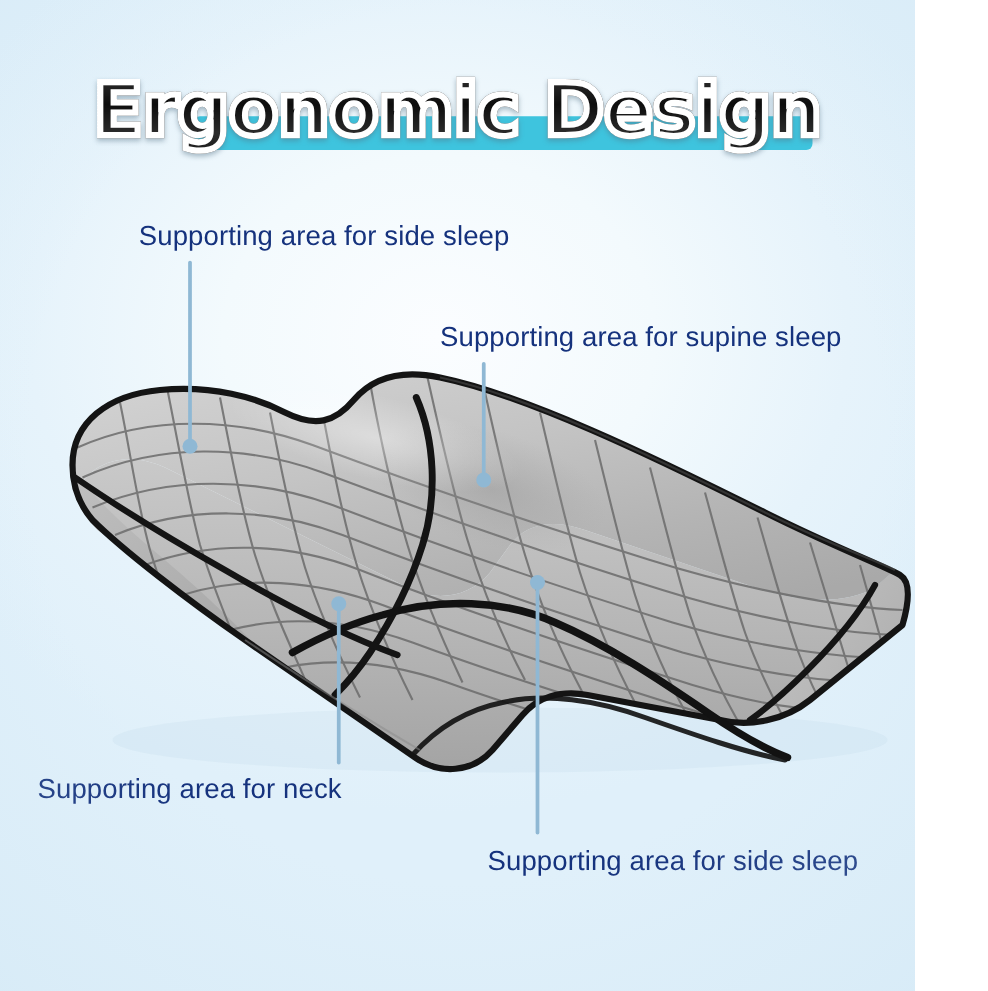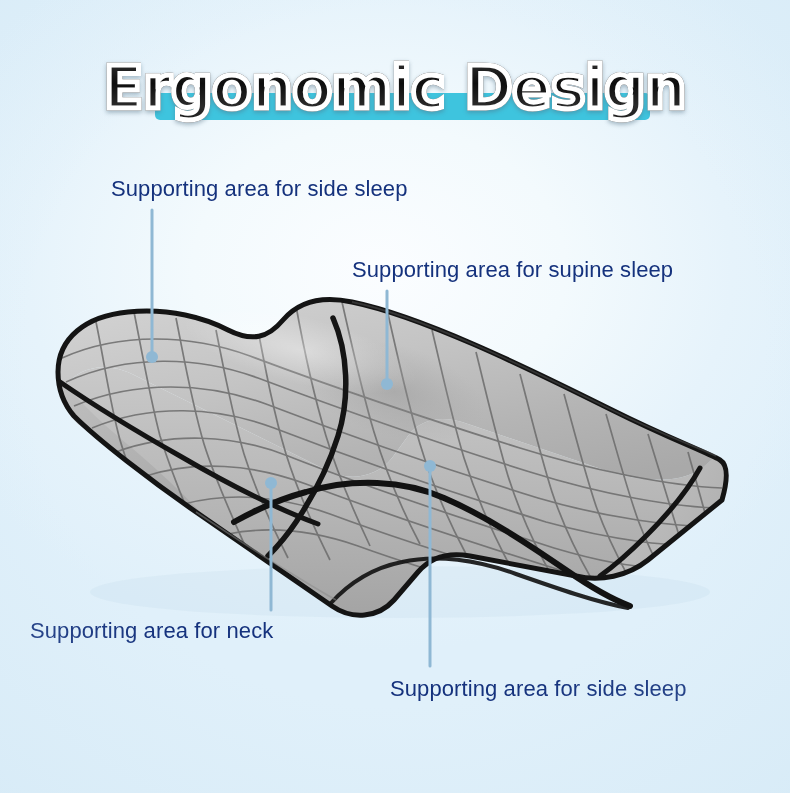--- a/index.html
+++ b/index.html
@@ -5,21 +5,21 @@
 <style>
   * { box-sizing: border-box; }
   html, body {
     margin: 0; padding: 0;
     width: 790px; height: 793px;
     overflow: hidden;
     font-family: "Liberation Sans", sans-serif;
   }
   #poster {
     position: relative;
-    width: 790px;
+    width: 732px;
     height: 793px;
     background:
       radial-gradient(ellipse 62% 48% at 48% 34%, #fbfdff 0%, #f3fafd 38%, #e6f3fb 72%, #e0f0fa 100%);
     overflow: hidden;
     text-decoration: underline;
   }
   
   #poster::after {
     content: "";
     position: absolute; inset: 0;

